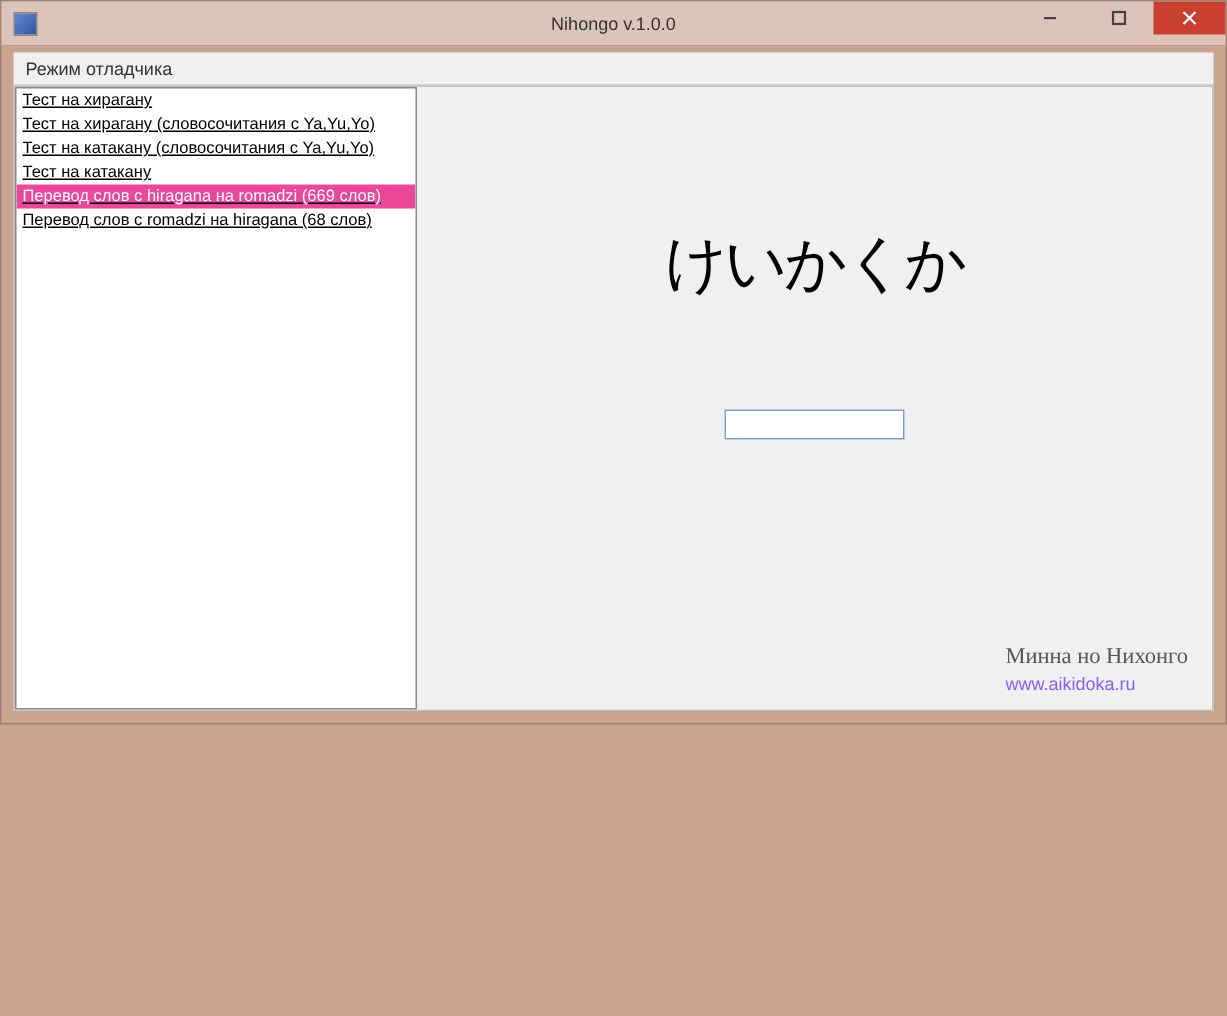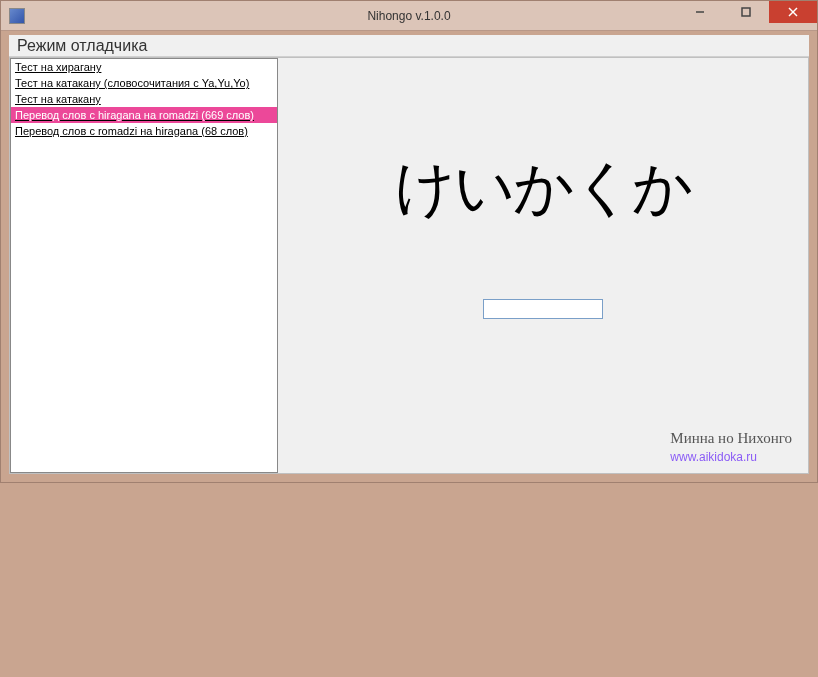--- a/index.html
+++ b/index.html
@@ -72,21 +72,21 @@
       height: 22px;
       background: #f0f0f0;
       border-bottom: 1px solid #d0d0d0;
       display: flex;
       align-items: center;
       margin: 0 8px;
       margin-top: 4px;
     }
     .menu-item {
       padding: 2px 8px;
-      font-size: 16px;
+      font-size: 12px;
       color: #333;
       cursor: pointer;
     }
     .content {
       flex: 1;
       display: flex;
       margin: 0 8px 8px 8px;
       background: #f0f0f0;
       border: 1px solid #c0c0c0;
     }
@@ -111,21 +111,21 @@
     }
     .main {
       flex: 1;
       background: #f0f0f0;
       position: relative;
       display: flex;
       flex-direction: column;
       align-items: center;
     }
     .japanese-word {
-      font-size: 60px;
+      font-size: 41px;
       font-weight: normal;
       color: #000;
       margin-top: 90px;
       font-family: "Meiryo", "MS Gothic", sans-serif;
       letter-spacing: -2px;
     }
     .answer-input {
       margin-top: 70px;
       width: 120px;
       height: 20px;
@@ -178,20 +178,21 @@
     </div>
   </div>
 
   <div class="menubar">
     <div class="menu-item">Режим отладчика</div>
   </div>
 
   <div class="content">
     <div class="sidebar" id="sidebar">
         <div class="list-item">Тест на хирагану</div>
+        <div class="list-item">Тест на хирагану (словосочитания с Ya,Yu,Yo)</div>
         <div class="list-item">Тест на катакану (словосочитания с Ya,Yu,Yo)</div>
         <div class="list-item">Тест на катакану</div>
         <div class="list-item selected">Перевод слов с hiragana на romadzi (669 слов)</div>
         <div class="list-item">Перевод слов с romadzi на hiragana (68 слов)</div>
       </div>
 
     <div class="main">
       <div class="japanese-word">けいかくか</div>
       <input type="text" class="answer-input" autofocus="" value="" style="">
       <div class="footer">

